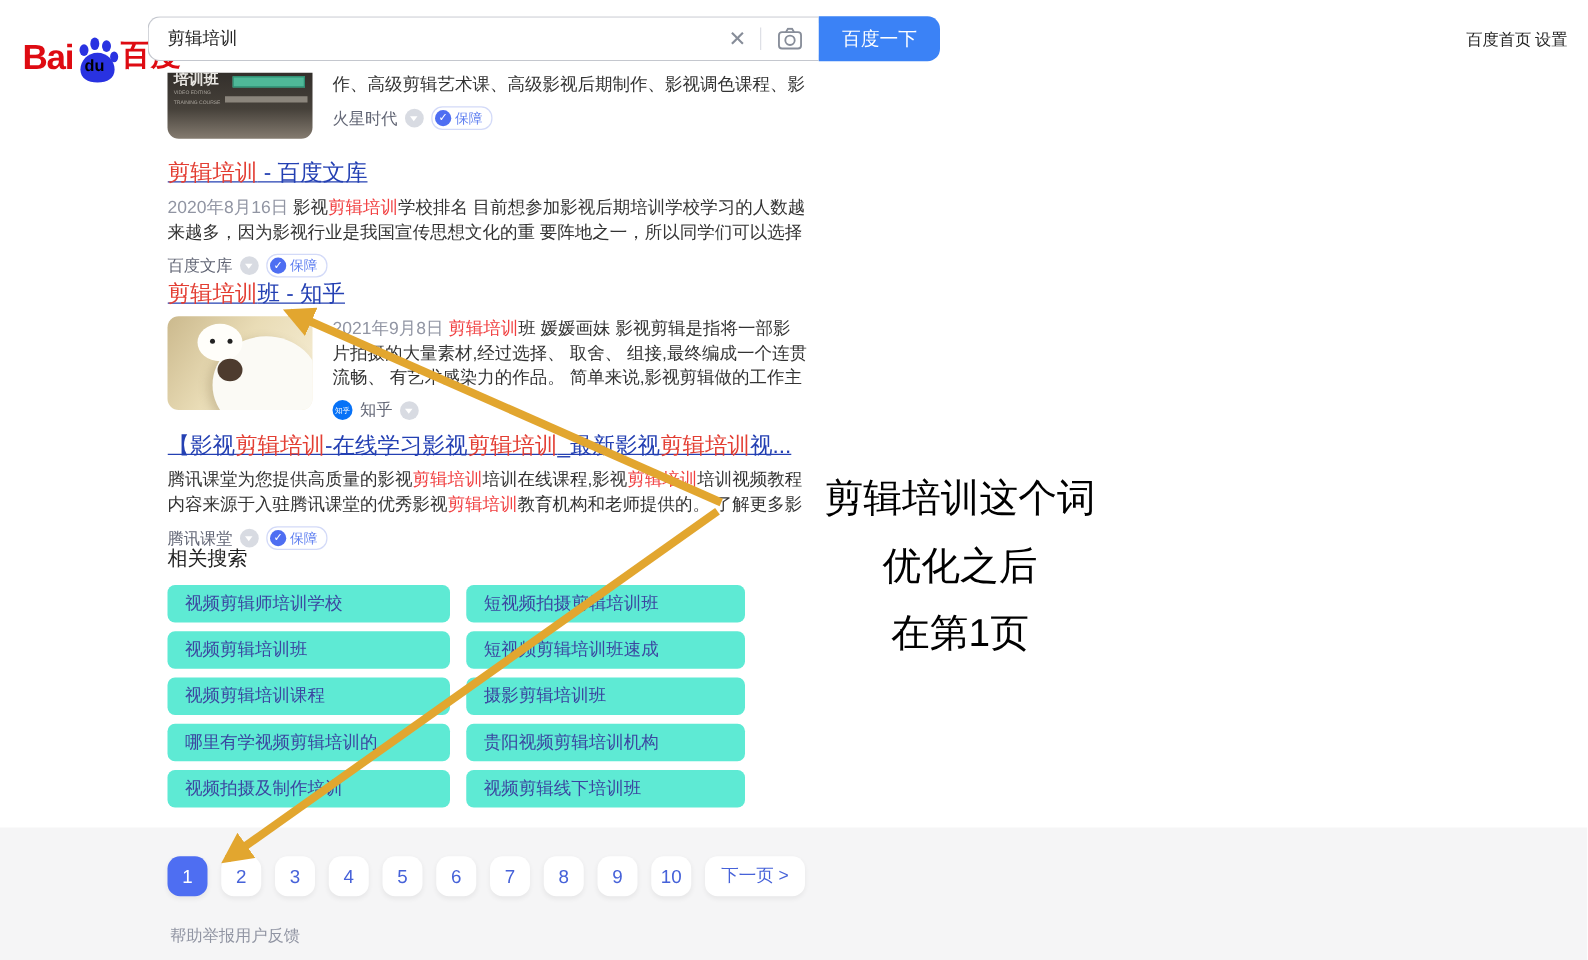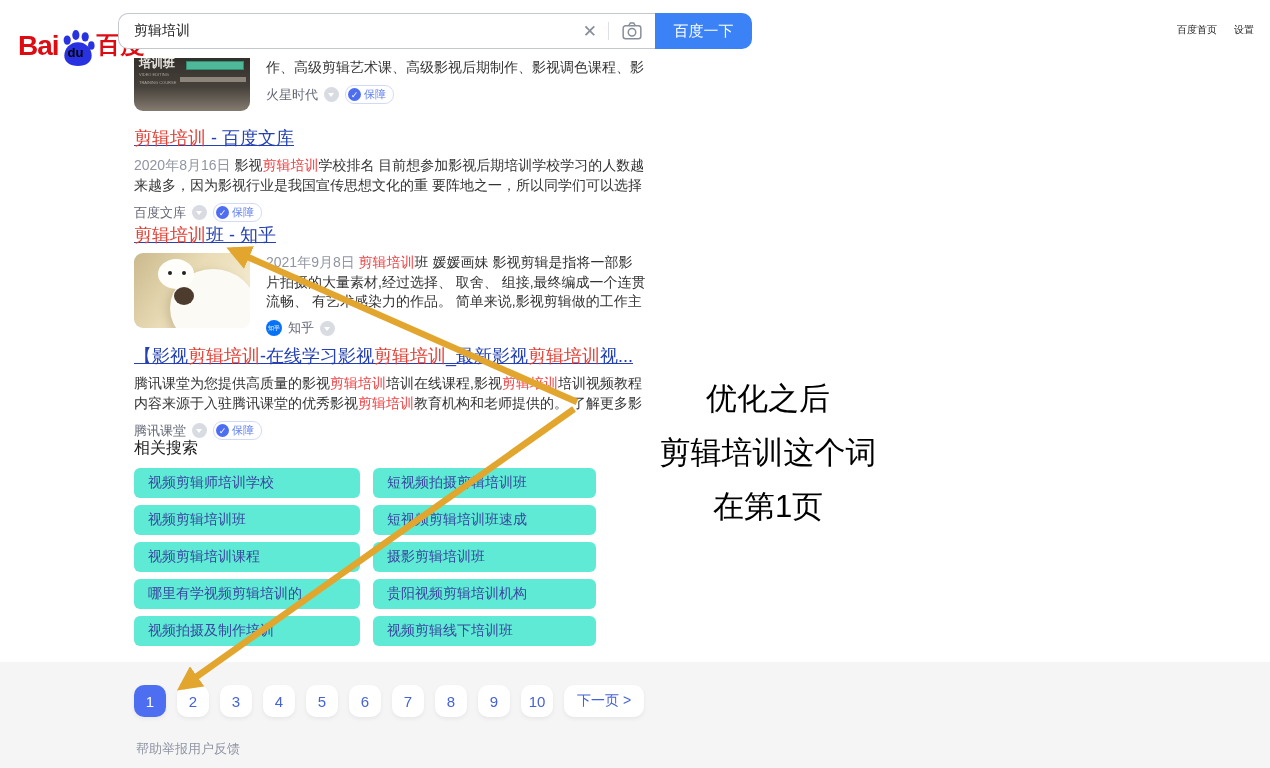--- a/index.html
+++ b/index.html
@@ -18,21 +18,21 @@
     border:1px solid #c4c7ce;border-right:none;border-radius:10px 0 0 10px;
     display:flex;align-items:center;padding-left:15px;}
   .search-input{flex:1;border:none;outline:none;font-size:14px;color:#222;background:transparent;
     font-family:inherit;}
   .clear-x{font-size:17px;color:#878d99;padding:0 11px;cursor:pointer;line-height:1;}
   .vdiv{width:1px;height:18px;background:#dee0e6;}
   .camera{padding:0 13px;display:flex;align-items:center;cursor:pointer;}
   .search-btn{position:absolute;left:655px;top:13px;width:97px;height:36px;background:#3b82f6;
     color:#fff;border:none;border-radius:0 10px 10px 0;font-size:15px;cursor:pointer;
     font-family:inherit;}
-  .top-nav{position:absolute;right:16px;top:23px;display:flex;gap:17px;font-size:10px;color:#222;}
+  .top-nav{position:absolute;right:16px;top:23px;display:flex;gap:3px;font-size:13px;color:#222;}
   .top-nav span{cursor:pointer;}
 
   
   .results{position:absolute;left:134px;top:58px;width:512px;}
   .result{margin-bottom:16px;}
   .result:nth-child(2){margin-bottom:2px;}
   .result:nth-child(3){margin-bottom:8px;}
   .result-title{font-size:18px;line-height:23px;text-decoration:underline;color:#2440b3;
     white-space:nowrap;overflow:hidden;display:block;cursor:pointer;}
   .result-title .hl{color:#e33e33;}
@@ -261,16 +261,16 @@
   <defs>
     <marker id="ah" viewBox="0 0 10 10" refX="7.5" refY="5" markerWidth="3.8" markerHeight="3.8" orient="auto">
       <path class="arrow-head" d="M0,0 L10,5 L0,10 Z" fill="#e2a62f"></path>
     </marker>
   </defs>
   <line class="arrow" x1="577" y1="402" x2="232" y2="250" stroke="#e2a62f" stroke-width="6.5" marker-end="url(#ah)"></line>
   <line class="arrow" x1="574" y1="409" x2="182" y2="687" stroke="#e2a62f" stroke-width="6.5" marker-end="url(#ah)"></line>
 </svg>
 
 <div class="annotation-text">
+  <div>剪辑培训这个词</div>
   <div>优化之后</div>
-  <div>剪辑培训这个词</div>
   <div>在第1页</div>
 </div>
 
 </body></html>

